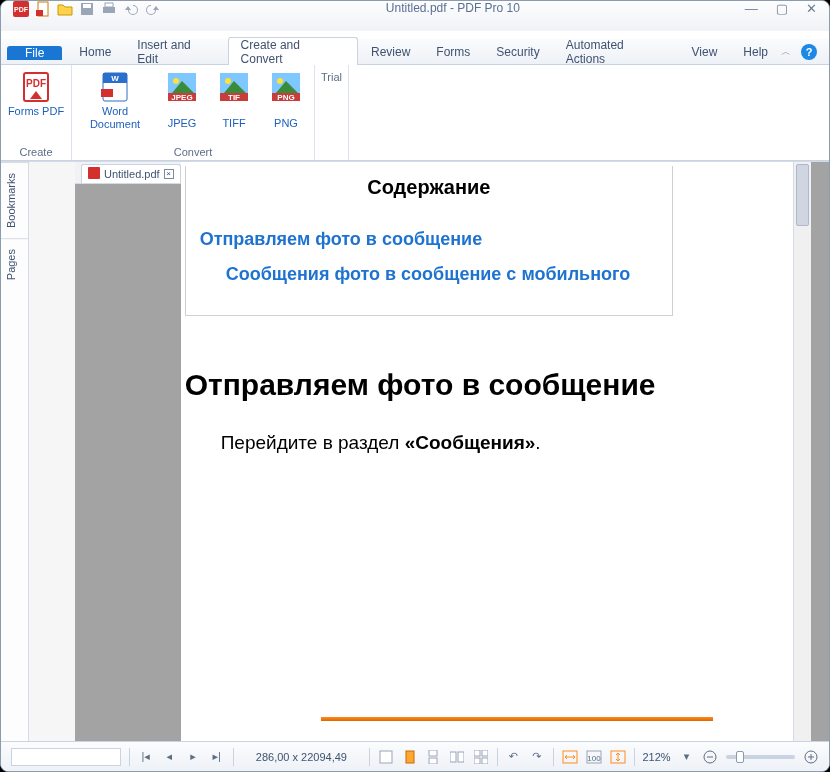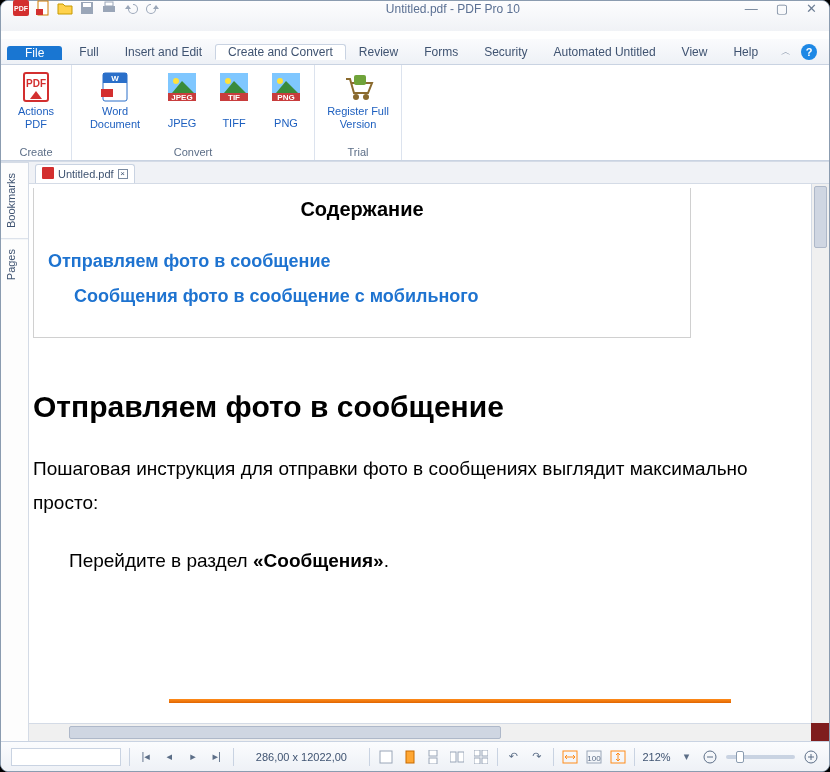--- a/index.html
+++ b/index.html
@@ -3,21 +3,21 @@
 <meta charset="utf-8">
 <style>
 * { margin: 0; padding: 0; box-sizing: border-box; font-family: "Segoe UI", Tahoma, sans-serif; }
 html, body { height: 100%; background: #000; }
 .window {
   width: 830px; height: 772px; background: #fff; border: 1px solid #8b9cb0;
   border-radius: 8px; position: relative; display: flex; flex-direction: column;
   box-shadow: inset 0 0 0 1px #fff;
 }
 .titlebar {
-  height: 30px; display: flex; align-items: flex-end; padding: 15px 12px;
+  height: 30px; display: flex; align-items: flex-start; padding: 0 12px;
   background: linear-gradient(#fdfdfe,#f0f2f6);
   border-top-left-radius: 8px; border-top-right-radius: 8px; gap: 34px;
 }
 .qat { display: flex; gap: 6px; align-items: center; }
 .qat-ico { width: 16px; height: 16px; display: flex; align-items: center; justify-content: center; font-size: 12px; }
 .title-text { flex: 1; text-align: center; color: #5b7093; font-size: 12px; }
 .win-controls { display: flex; gap: 18px; color: #6c7d94; }
 .win-btn { cursor: pointer; font-size: 13px; }
 
 .ribbon-tabs { display: flex; align-items: center; height: 26px; background: linear-gradient(#fafbfd,#eef1f6); border-bottom: 1px solid #c9d3e2; padding-left: 4px; margin-top: 8px; }
@@ -35,21 +35,21 @@
 .rbtn.wide { width: 74px; }
 .rbtn.narrow { width: 44px; gap: 12px; }
 .rbtn-ico { width: 32px; height: 32px; display:flex; align-items:center; justify-content:center; }
 .rbtn-label { font-size: 11px; color: #1d5fbf; text-align: center; line-height: 13px; margin-top: 2px; }
 .rgroup-caption { font-size: 11px; color: #5c6e87; text-align: center; padding: 2px 0 0; }
 
 .workspace { flex:1; display:flex; background:#f6f6f6; position:relative; border-top:1px solid #d4dbe6; }
 .side-tabs { width: 28px; display:flex; flex-direction:column; border-right:1px solid #d4dbe6; background:#fdfdfd; }
 .side-tab { writing-mode: vertical-rl; transform: rotate(180deg); font-size:11px; color:#3f5371; padding:10px 4px; border-bottom:1px solid #d4dbe6; cursor:pointer; text-align:center; }
 
-.doc-area { flex:1; display:flex; flex-direction:column; background:#7f1d1d; }
+.doc-area { flex:1; display:flex; flex-direction:row; background:#a3a3a3;margin-left:46px; }
 .doc-tabbar { height:22px; background:#f0f2f6; border-bottom:1px solid #d4dbe6; display:flex; align-items:flex-end; padding-left:6px; }
 .doc-tab { background:#fff; border:1px solid #c9d3e2; border-bottom:none; font-size:11px; color:#3f5371; padding:2px 6px; display:flex; align-items:center; gap:4px; border-radius:3px 3px 0 0; }
 .close-x { border:1px solid #7a8aa0; width:10px; height:10px; font-size:8px; line-height:8px; text-align:center; cursor:pointer; }
 
 .doc-scroll { flex:1; position:relative; overflow:hidden; background:#fff; display:flex; }
 .page-pane { flex:1; overflow:hidden; padding:0; position:relative; }
 .toc-box { margin:4px 120px 4px 4px; border:1px solid #d0d0d0; border-top:none; padding:10px 8px 16px; }
 .toc-title { font-weight:bold; font-size:20px; text-align:center; margin-bottom:30px; }
 .toc-link { color:#1e73d0; font-weight:bold; font-size:18px; margin:14px 0 14px 6px; cursor:pointer; }
 .toc-link.indent { margin-left:32px; }
@@ -123,48 +123,48 @@
     <div class="title-text">Untitled.pdf - PDF Pro 10</div>
     <div class="win-controls">
       <span class="win-btn">—</span>
       <span class="win-btn">▢</span>
       <span class="win-btn">✕</span>
     </div>
   </div>
 
   <div class="ribbon-tabs">
     <div class="file-tab">File</div>
-    <div class="rtab">Full</div>
+    <div class="rtab">Home</div>
     <div class="rtab">Insert and Edit</div>
     <div class="rtab active">Create and Convert</div>
     <div class="rtab">Review</div>
     <div class="rtab">Forms</div>
     <div class="rtab">Security</div>
-    <div class="rtab">Automated Untitled</div>
+    <div class="rtab">Automated Actions</div>
     <div class="rtab">View</div>
     <div class="rtab">Help</div>
     <div class="spacer"></div>
     <div class="tab-utils">
       <span style="font-size:10px;cursor:pointer;">︿</span>
       <span class="help-circle">?</span>
     </div>
   </div>
 
   <div class="ribbon-body">
     <div class="rgroup">
       <div class="rgroup-items">
         <div class="rbtn">
           <span class="rbtn-ico">
               <svg width="32" height="32">
                 <rect x="4" y="2" width="24" height="28" fill="#fff" stroke="#d32f2f" stroke-width="2" rx="2"></rect>
                 <text x="16" y="16" font-size="10" fill="#d32f2f" text-anchor="middle" font-weight="bold">PDF</text>
                 <polygon points="16,20 22,28 10,28" fill="#d32f2f"></polygon>
               </svg>
             </span>
-          <span class="rbtn-label">Actions PDF</span>
+          <span class="rbtn-label">Forms PDF</span>
         </div>
       </div>
       <div class="rgroup-caption">Create</div>
     </div>
 
     <div class="rgroup">
       <div class="rgroup-items">
         <div class="rbtn wide">
           <span class="rbtn-ico">
               <svg width="32" height="32">
@@ -210,33 +210,20 @@
                 <text x="16" y="29" font-size="8" fill="#fff" text-anchor="middle" font-weight="bold">PNG</text>
               </svg>
             </span>
           <span class="rbtn-label">PNG</span>
         </div>
       </div>
       <div class="rgroup-caption">Convert</div>
     </div>
 
     <div class="rgroup">
-      <div class="rgroup-items">
-        <div class="rbtn wide">
-          <span class="rbtn-ico">
-              <svg width="32" height="32">
-                <path d="M4 8h4l4 14h14l4-10H10" fill="none" stroke="#8a6a2e" stroke-width="2"></path>
-                <circle cx="14" cy="26" r="3" fill="#8a6a2e"></circle>
-                <circle cx="24" cy="26" r="3" fill="#8a6a2e"></circle>
-                <rect x="12" y="4" width="12" height="10" fill="#6fa33a" rx="2"></rect>
-              </svg>
-            </span>
-          <span class="rbtn-label">Register Full Version</span>
-        </div>
-      </div>
       <div class="rgroup-caption">Trial</div>
     </div>
   </div>
 
   <div class="workspace">
     <div class="side-tabs">
       <div class="side-tab">Bookmarks</div>
       <div class="side-tab">Pages</div>
     </div>
 
@@ -252,41 +239,40 @@
       </div>
 
       <div class="doc-scroll">
         <div class="page-pane">
           <div class="toc-box">
             <div class="toc-title">Содержание</div>
             <div class="toc-link">Отправляем фото в сообщение</div>
             <div class="toc-link indent">Сообщения фото в сообщение с мобильного</div>
           </div>
           <div class="doc-h1">Отправляем фото в сообщение</div>
-          <div class="doc-p">Пошаговая инструкция для отправки фото в сообщениях выглядит максимально просто:</div>
           <div class="doc-li">
             <span>Перейдите в раздел </span><b>«Сообщения»</b><span>.</span>
           </div>
           <div class="orange-strip"></div>
         </div>
         <div class="vscroll"></div>
       </div>
       <div class="hscroll"></div>
     </div>
   </div>
 
   <div class="statusbar">
     <input class="sb-input" style="">
     <div class="sb-sep"></div>
     <span class="sb-ico">|◂</span>
     <span class="sb-ico">◂</span>
     <span class="sb-ico">▸</span>
     <span class="sb-ico">▸|</span>
     <div class="sb-sep"></div>
-    <span class="sb-coords">286,00 x 12022,00</span>
+    <span class="sb-coords">286,00 x 22094,49</span>
     <div class="sb-sep"></div>
     <span class="sb-ico">
         <svg width="14" height="14">
           <rect x="1" y="1" width="12" height="12" fill="#fff" stroke="#9aa6b8"></rect>
         </svg>
       </span>
     <span class="sb-ico">
         <svg width="14" height="14">
           <rect x="3" y="1" width="8" height="12" fill="#ffa733" stroke="#c86a00"></rect>
         </svg>

